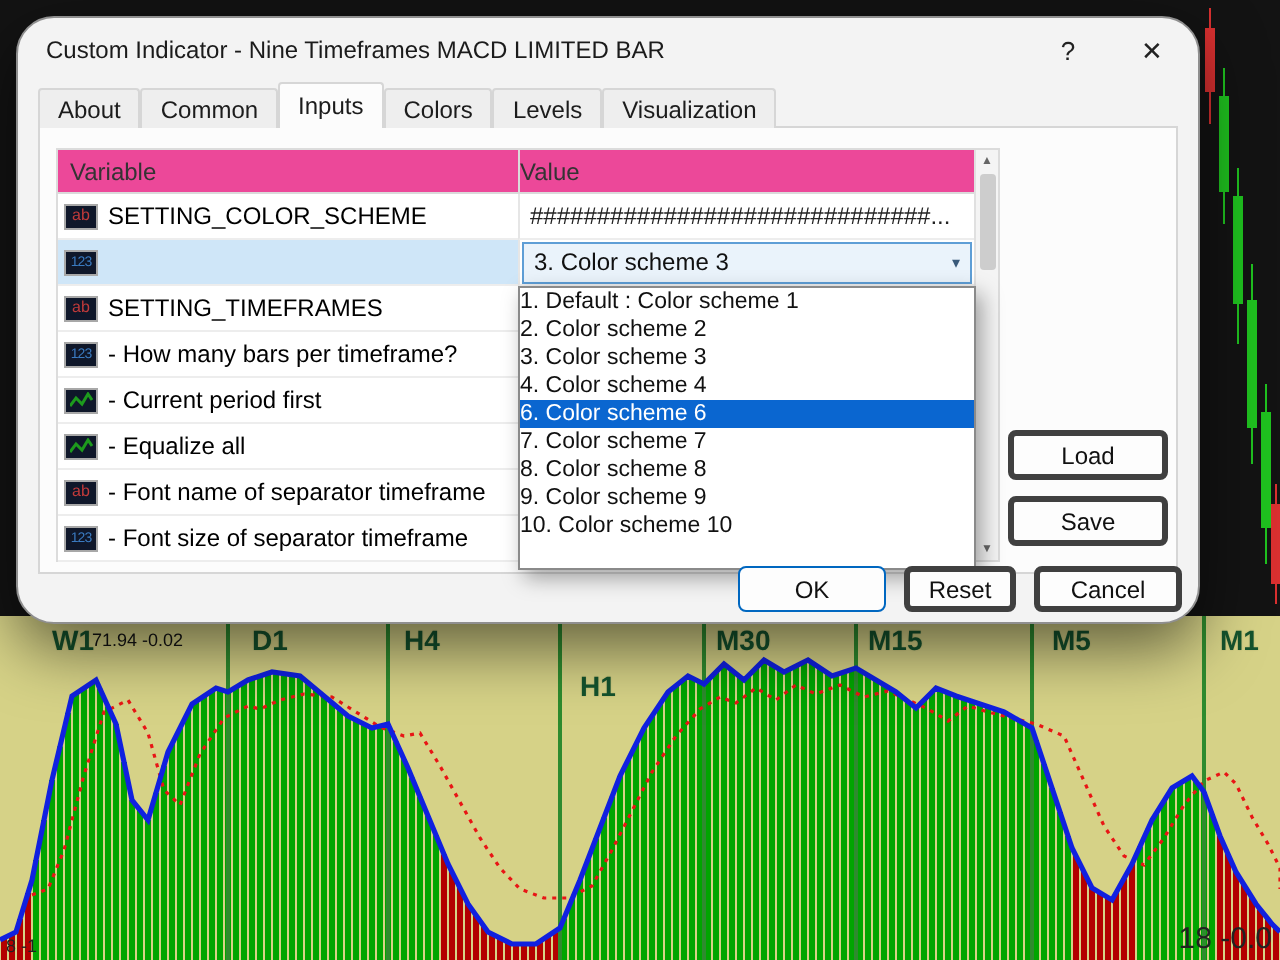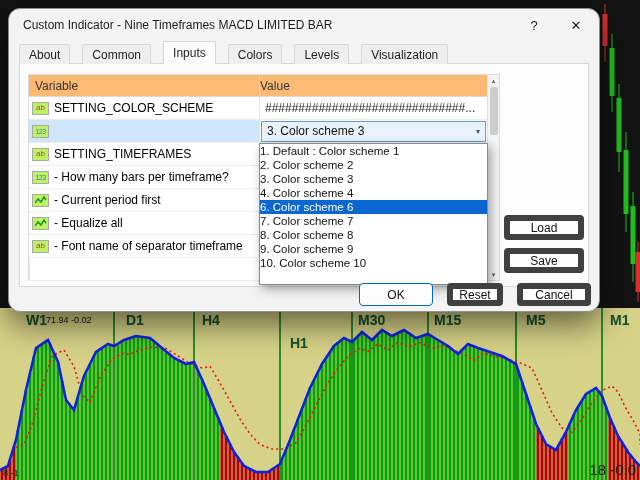--- a/index.html
+++ b/index.html
@@ -15,71 +15,71 @@
   .macd-panel{position:absolute;left:0;top:308px;width:640px;height:172px;background:#d6d287;overflow:hidden}
   #macd-svg{position:absolute;left:0;top:0}
   #tf-labels{position:absolute;inset:0;pointer-events:none}
   .tf-label{position:absolute;top:4px;color:#14532d;font-weight:bold;font-size:14px;text-shadow:0 0 1px rgba(0,0,0,.15)}
   .price-text{position:absolute;left:46px;top:7px;font-size:9px;color:#141414}
   .corner-left{position:absolute;left:3px;bottom:2px;font-size:9px;color:#222}
   .corner-right{position:absolute;right:4px;bottom:2px;font-size:15px;color:#222}
 
   
   .dialog{position:absolute;left:8px;top:8px;width:592px;height:304px;background:#f3f3f3;
-          border:1px solid #8f8f8f;border-radius:12px;box-shadow:0 12px 32px rgba(0,0,0,.55)}
+          border:1px solid #8f8f8f;border-radius:19px;box-shadow:0 12px 32px rgba(0,0,0,.55)}
   .titlebar{position:absolute;left:0;top:0;right:0;height:32px;display:flex;align-items:center}
   .title{flex:1;font-size:12px;color:#1b1b1b;padding-left:14px;white-space:nowrap;overflow:hidden}
   .tb-btn{width:42px;height:30px;display:flex;align-items:center;justify-content:center;font-size:13px;color:#222;border-radius:6px}
   .tb-btn.close{margin-right:2px}
 
   .tabs{position:absolute;left:10px;top:32px;height:23px;display:flex;align-items:flex-end;z-index:2}
   .tab{height:20px;padding:0 9px;display:flex;align-items:center;font-size:12px;color:#1c1c1c;
-       background:#eeeeee;border:1px solid #d6d6d6;border-bottom:none;margin-right:12px;border-radius:2px 2px 0 0}
+       background:#eeeeee;border:1px solid #d6d6d6;border-bottom:none;margin-right:0;border-radius:2px 2px 0 0}
   .tab.active{height:23px;background:#fcfcfc;font-weight:normal}
 
   .panel{position:absolute;left:10px;top:54px;width:570px;height:224px;background:#fcfcfc;border:1px solid #d6d6d6;z-index:1}
 
   .table{position:absolute;left:8px;top:10px;width:472px;height:207px;border:1px solid #dcdcdc;background:#ffffff}
-  .thead{display:flex;height:22px;background:#fdba74;border-bottom:1px solid #dadada;align-items:center;margin-right:12px}
+  .thead{display:flex;height:22px;background:#ec4899;border-bottom:1px solid #dadada;align-items:center;margin-right:12px}
   .th{font-size:12px;color:#333}
   .th.var{width:230px;padding-left:6px}
   .th.val{flex:1;border-left:1px solid #dadada;height:100%;display:flex;align-items:center}
   #rows{margin-right:12px}
   .trow{display:flex;height:23px;background:#fff}
   .trow.sel .cell.var{background:#cfe6f8}
   .cell{border-bottom:1px solid #ededed;height:23px}
   .cell.var{width:230px;display:flex;align-items:center;overflow:hidden;white-space:nowrap}
   .cell.val{flex:1;border-left:1px solid #e6e6e6;font-size:12px;color:#222;display:flex;align-items:center;padding-left:5px;overflow:hidden;white-space:nowrap}
   .cell.val.combo-cell{padding:0}
   .rlabel{font-size:12px;color:#000}
-  .picon{flex:0 0 auto;width:17px;height:13px;border:1px solid #a8a8a8;background:#bef264;margin:0 5px 0 3px;
+  .picon{flex:0 0 auto;width:17px;height:13px;border:1px solid #a8a8a8;background:#0f172a;margin:0 5px 0 3px;
          display:inline-flex;align-items:center;justify-content:center;font-size:8px;line-height:1}
   .picon.i-ab{color:#c03a3a}
   .picon.i-123{color:#3a7ac0;font-size:7px;letter-spacing:-.5px}
   .picon.i-chart{padding:0}
 
   .combo{flex:1;height:21px;margin:1px;display:flex;align-items:center;border:1px solid #5e9ed6;background:#eaf3fb;font-size:12px;color:#111;padding-left:5px}
   .chev{margin-left:auto;padding-right:5px;font-size:8px;color:#3a5a7a}
 
   .vscroll{position:absolute;right:0;top:0;bottom:0;width:12px;background:#f4f4f4;border-left:1px solid #e0e0e0;
            display:flex;flex-direction:column;align-items:center}
   .sc-arrow{font-size:6px;color:#666;height:11px;display:flex;align-items:center;justify-content:center;width:100%}
   .sc-thumb{width:8px;height:48px;background:#cdcdcd;border-radius:2px;margin-top:1px}
   .sc-spacer{flex:1}
 
   .dropdown{position:absolute;left:250px;top:134px;width:229px;height:142px;background:#fff;border:1px solid #8a8a8a;
             box-shadow:3px 4px 10px rgba(0,0,0,.35);z-index:10;overflow:hidden}
   .dd-item{height:14px;line-height:14px;font-size:11.5px;color:#111;white-space:nowrap}
   .dd-item.hl{background:#0a66d0;color:#fff}
 
-  .btn{border:6px solid #404040;border-radius:4px;background:#fdfdfd;font-size:12px;color:#111;
+  .btn{border:3px solid #404040;border-radius:4px;background:#fdfdfd;font-size:12px;color:#111;
        display:flex;align-items:center;justify-content:center}
   .btn.load{position:absolute;left:494px;top:205px;width:80px;height:25px;z-index:2}
   .btn.save{position:absolute;left:494px;top:238px;width:80px;height:25px;z-index:2}
-  .footer{position:absolute;right:8px;bottom:5px;display:flex;gap:14px;z-index:11}
+  .footer{position:absolute;right:8px;bottom:5px;display:flex;gap:9px;z-index:11}
   .footer .btn{height:23px}
   .btn.ok{width:74px;border:1px solid #0067c0}
   .btn.cancel{width:74px}
   .btn.reset{width:56px}
 </style>
 </head>
 <body>
 
 <div class="stage">
 
@@ -365,20 +365,24 @@
               <div class="cell val"></div>
             </div>
             <div class="trow">
               <div class="cell var">
                 <span class="picon i-ab">ab</span>
                 <span class="rlabel">- Font name of separator timeframe</span>
               </div>
               <div class="cell val"></div>
             </div>
             <div class="trow">
+              <div class="cell var">
+                <span class="picon i-123">123</span>
+                <span class="rlabel">- Font size of separator timeframe</span>
+              </div>
               <div class="cell val"></div>
             </div>
           </div>
         <div class="vscroll">
           <div class="sc-arrow">▲</div>
           <div class="sc-thumb"></div>
           <div class="sc-spacer"></div>
           <div class="sc-arrow">▼</div>
         </div>
       </div>

